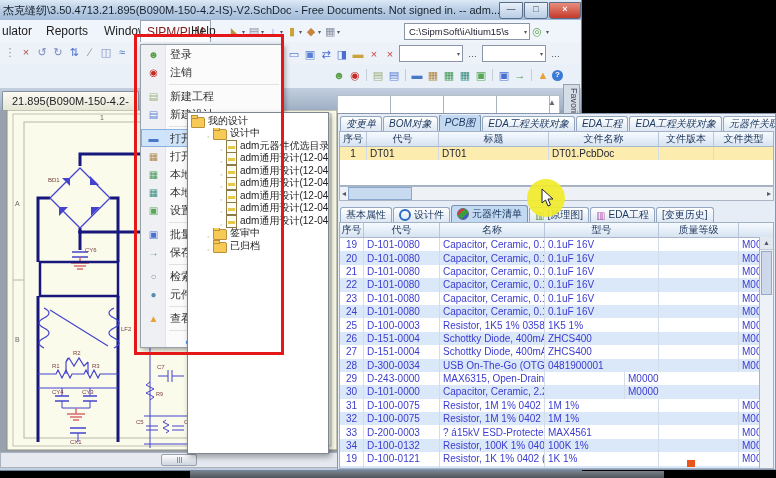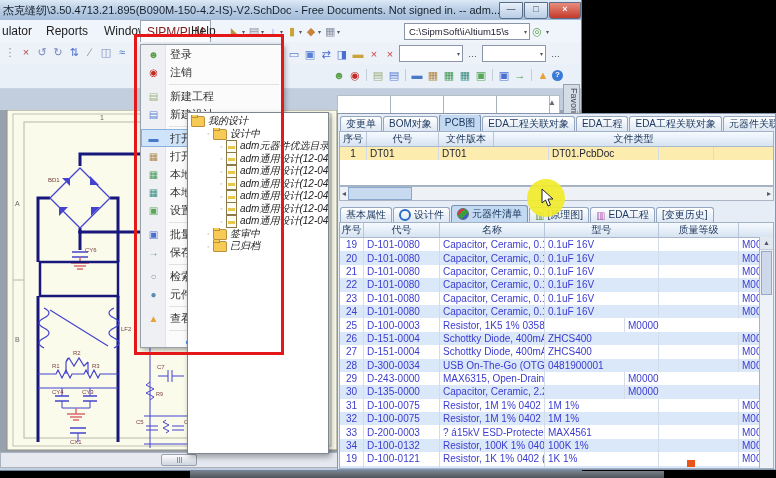--- a/index.html
+++ b/index.html
@@ -60,35 +60,35 @@
   .mrow .mi-label{padding-left:4px;white-space:nowrap;}
   .mrow.sel{background:#cfe3fb;outline:1px solid #8ab0e0;outline-offset:-1px;}
   .mrow.sep{height:6px;}
   .mrow.sep::after{content:"";position:absolute;left:28px;right:3px;top:3px;border-top:1px solid #e0e2e6;}
   .round-badge{display:inline-flex;width:11px;height:11px;border-radius:50%;align-items:center;justify-content:center;
     font-size:8px;font-weight:bold;margin:0 auto;}
 
   
   #tree-popup{position:absolute;left:187px;top:112px;width:140px;height:338px;background:#fff;
     border:1px solid #7e8694;box-shadow:2px 3px 6px rgba(0,0,0,.35);z-index:25;overflow:hidden;padding-top:2px;}
-  .trow{height:12.5px;display:flex;align-items:center;font-size:10px;color:#222;white-space:nowrap;overflow:hidden;font-style:italic;}
+  .trow{height:12.5px;display:flex;align-items:flex-end;font-size:10px;color:#222;white-space:nowrap;overflow:hidden;}
   .trow .tjoint{color:#b0a070;font-size:7px;width:9px;flex:none;text-align:center;}
   .trow .t-label{padding-left:3px;}
   .trow.sel .t-label{background:#f4df86;outline:1px solid #c9a93e;}
   .icon-folder{width:12px;height:9px;background:#f6ca54;border:1px solid #b8913a;border-radius:1px 2px 1px 1px;
     position:relative;flex:none;margin-top:1px;}
   .icon-folder::before{content:"";position:absolute;left:-1px;top:-3px;width:5px;height:2px;background:#f6ca54;border:1px solid #b8913a;}
   .icon-doc{width:9px;height:11px;background:#fdfdf4;border:1px solid #8a7a4a;flex:none;position:relative;}
   .icon-doc::after{content:"";position:absolute;left:1px;top:5px;right:1px;height:3px;background:#e8c84a;}
 
   
   #data-popup{position:absolute;left:337px;top:113px;width:439px;height:357px;background:#e7edf6;
     border:1px solid #8896ab;z-index:30;overflow:hidden;box-sizing:border-box;}
   .tabs{position:absolute;left:2px;right:0;display:flex;align-items:flex-end;gap:1px;overflow:hidden;}
-  .tabs1{top:1px;height:16px;}
+  .tabs1{top:1px;height:16px;font-style:italic;}
   .tabs2{top:91px;height:17px;}
   .tab{height:14px;display:flex;align-items:center;gap:3px;padding:0 5px;font-size:10px;color:#1e3a60;
     background:linear-gradient(#ffffff,#dde7f3);border:1px solid #93a7c0;border-bottom:none;
     border-radius:3px 3px 0 0;white-space:nowrap;flex:none;}
   .tab.active{background:#c3d9f1;height:16px;border-color:#7a92b0;}
   .icon-ring{width:8px;height:8px;border:2px solid #2a6bc5;border-radius:50%;flex:none;}
   .icon-sphere{width:10px;height:10px;border-radius:50%;flex:none;border:1px solid #667;
     background:linear-gradient(135deg,#d83a3a 33%,#3a9e3a 33% 66%,#3a5ad8 66%);}
   .t1-wrap{position:absolute;left:1px;right:1px;top:17px;height:55px;background:#fff;border:1px solid #a2b2c6;box-sizing:border-box;}
   .t2-wrap{position:absolute;left:1px;right:1px;top:108px;bottom:0;background:#fff;border:1px solid #a2b2c6;box-sizing:border-box;overflow:hidden;}
@@ -271,20 +271,23 @@
 
           <span class="chip vdiv even"></span>
 
           <span class="chip odd" style="color: rgb(232, 161, 58);">▲</span>
 
           <span class="chip round-badge even" style="color: rgb(255, 255, 255); background: rgb(58, 123, 213);">?</span>
 
       </span>
     </div>
 
+    <div class="doctabs">
+      <span class="doctab">21.895(B090M-150-4.2-</span>
+    </div>
 
     <div class="canvas">
       <svg width="337" height="342" viewBox="0 0 337 342" style="position:absolute;left:0;top:0">
         <rect x="7" y="0" width="330" height="340" fill="#fbfbec" stroke="#8f8f80"></rect>
         <rect x="13" y="4" width="318" height="332" fill="none" stroke="#c2c2b2"></rect>
         <rect x="24" y="12" width="300" height="316" fill="none" stroke="#b8b8a8"></rect>
         <line x1="13" y1="170" x2="24" y2="170" stroke="#b8b8a8"></line>
         <text x="15" y="96" font-size="7" fill="#666">A</text>
         <text x="15" y="232" font-size="7" fill="#666">B</text>
         <text x="100" y="10" font-size="7" fill="#666">1</text>
@@ -610,20 +613,22 @@
         <span class="tab even">
           <span>元器件关联对象</span>
         </span>
 
     </div>
 
     <div class="t1-wrap">
       <div class="grid-head">
         <span class="gh c0">序号</span>
         <span class="gh c1">代号</span>
+        <span class="gh c2">标题</span>
+        <span class="gh c3">文件名称</span>
         <span class="gh c4">文件版本</span>
         <span class="gh c5">文件类型</span>
       </div>
 
         <div class="grow t1row even">
           <span class="gc c0 num">1</span>
           <span class="gc c1">DT01</span>
           <span class="gc c2">DT01</span>
           <span class="gc c3">DT01.PcbDoc</span>
           <span class="gc c4"></span>
@@ -731,20 +736,21 @@
           <span class="gc d2">Capacitor, Ceramic, 0.1uF ...</span>
           <span class="gc d3">0.1uF 16V</span>
           <span class="gc d4"></span>
           <span class="gc d5">M0000</span>
         </div>
 
         <div class="grow t2row even">
           <span class="gc d0 num">25</span>
           <span class="gc d1">D-100-0003</span>
           <span class="gc d2">Resistor, 1K5 1% 0358</span>
+          <span class="gc d3">1K5 1%</span>
           <span class="gc d4"></span>
           <span class="gc d5">M0000</span>
         </div>
 
         <div class="grow t2row odd">
           <span class="gc d0 num">26</span>
           <span class="gc d1">D-151-0004</span>
           <span class="gc d2">Schottky Diode, 400mA</span>
           <span class="gc d3">ZHCS400</span>
           <span class="gc d4"></span>
@@ -772,21 +778,21 @@
         <div class="grow t2row even">
           <span class="gc d0 num">29</span>
           <span class="gc d1">D-243-0000</span>
           <span class="gc d2">MAX6315, Open-Drain Out...</span>
           <span class="gc d4"></span>
           <span class="gc d5">M0000</span>
         </div>
 
         <div class="grow t2row odd">
           <span class="gc d0 num">30</span>
-          <span class="gc d1">D-135-0000</span>
+          <span class="gc d1">D-101-0000</span>
           <span class="gc d2">Capacitor, Ceramic, 2.2uF ...</span>
           <span class="gc d4"></span>
           <span class="gc d5">M0000</span>
         </div>
 
         <div class="grow t2row even">
           <span class="gc d0 num">31</span>
           <span class="gc d1">D-100-0075</span>
           <span class="gc d2">Resistor, 1M 1% 0402</span>
           <span class="gc d3">1M 1%</span>

